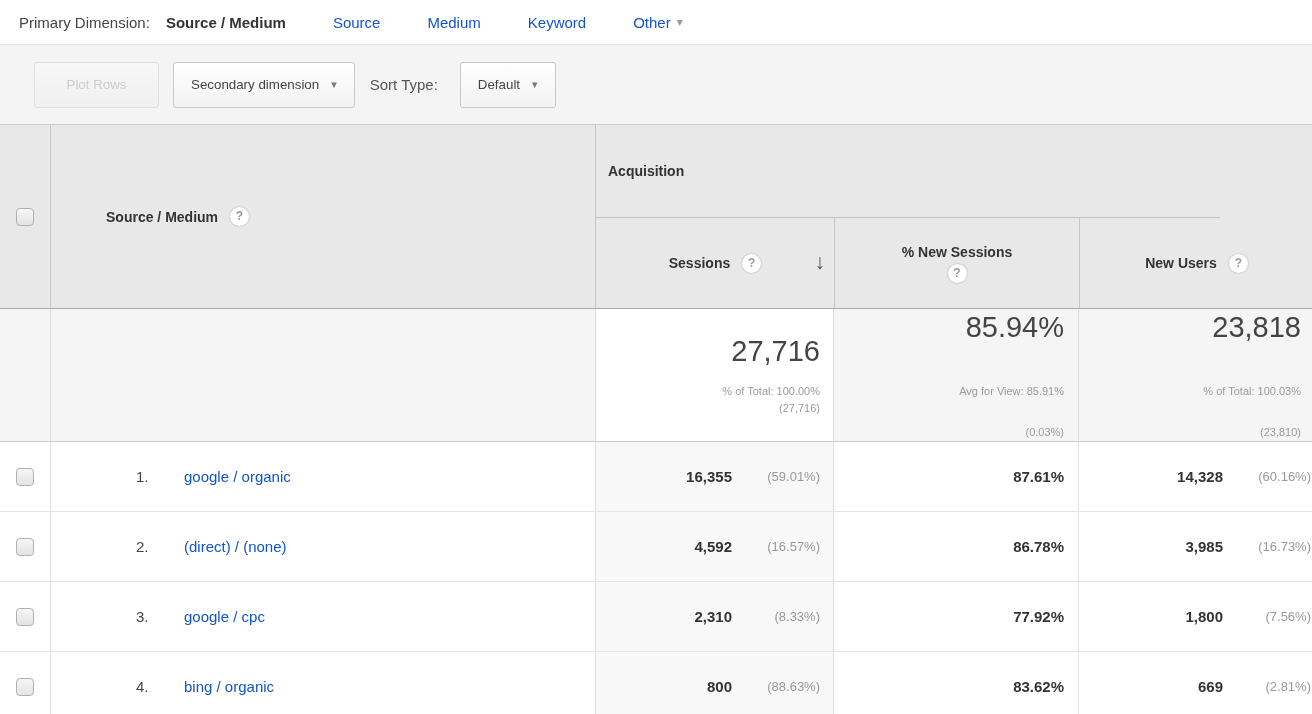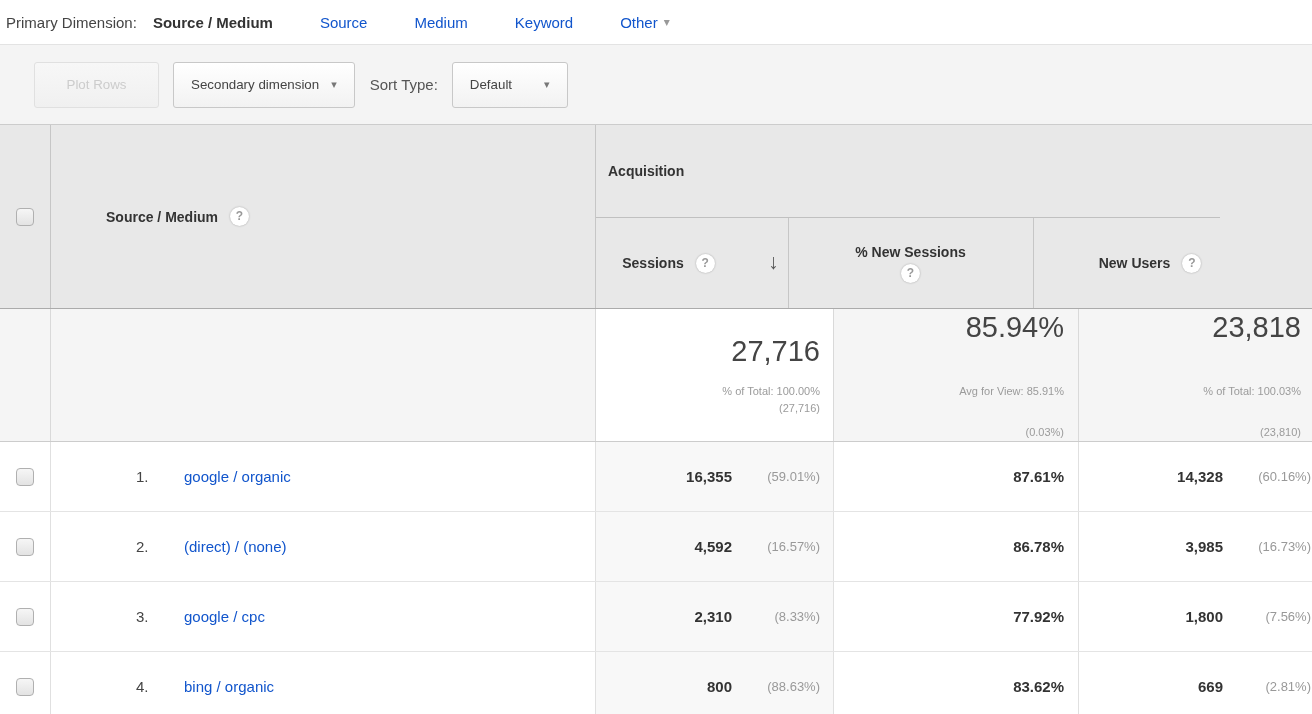--- a/index.html
+++ b/index.html
@@ -1,62 +1,62 @@
 <!DOCTYPE html>
 <html><head>
 <meta charset="utf-8">
 <style>
   * { margin:0; padding:0; box-sizing:border-box; }
   html,body { width:1312px; height:714px; overflow:hidden; background:#fff;
               font-family:"Liberation Sans", sans-serif; color:#333; }
 
   
   .primary-bar { height:45px; background:#fff; border-bottom:1px solid #e3e3e3;
-                 display:flex; align-items:center; padding-left:6px; font-size:15px; }
+                 display:flex; align-items:center; padding-left:19px; font-size:15px; }
   .pd-label { color:#444; }
   .pd-selected { font-weight:bold; color:#333; margin-left:16px; }
   .pd-link { color:#15c; text-decoration:none; margin-left:47px; cursor:pointer; }
   .pd-other { margin-left:47px; display:flex; align-items:center; cursor:pointer; }
   .pd-other .lbl { color:#15c; }
   .caret { color:#999; font-size:12px; margin-left:6px; }
 
   
   .toolbar { height:80px; background:#f4f4f4; border-bottom:1px solid #ccc;
              display:flex; align-items:center; padding-left:34px; font-size:15px; }
   .btn { height:46px; border-radius:3px; display:inline-flex; align-items:center;
          justify-content:center; padding:0 17px; cursor:pointer;
          background:linear-gradient(to bottom,#ffffff,#f2f2f2);
          border:1px solid #c8c8c8; color:#444; }
   .btn .caret { color:#777; margin-left:12px; font-size:11px; }
   .btn-disabled { background:linear-gradient(to bottom,#f7f7f7,#f0f0f0);
                   border:1px solid #e0e0e0; color:#ccc; cursor:default; width:125px; }
   .btn-secondary { margin-left:14px; }
   .sort-label { margin-left:15px; color:#555; }
-  .btn-sort { margin-left:14px;gap:20px; }
+  .btn-sort { margin-left:22px; }
 
   
   .trow { display:flex; width:1312px; }
   .c-check { width:50px; flex:none; display:flex; align-items:center; justify-content:center; }
   .c-dim   { width:545px; flex:none; }
   .c-sess  { width:238px; flex:none; }
   .c-pnew  { width:245px; flex:none; }
   .c-nuser { width:234px; flex:none; }
 
   
   .thead { height:184px; background:#e8e8e8; border-bottom:1px solid #ababab; }
   .thead .c-dim { border-left:1px solid #c6c6c6; display:flex; align-items:center; padding-left:55px; }
   .h-dim-label { font-weight:bold; font-size:14px; color:#333; }
   .helpicon { width:19px; height:19px; border-radius:50%; background:#fff; color:#999;
               font-size:12px; font-weight:bold; line-height:19px; text-align:center;
               display:inline-block; box-shadow:0 0 2px rgba(0,0,0,.3); margin-left:12px;
               cursor:pointer; flex:none; }
   .h-metrics { width:625px; flex:none; border-left:1px solid #c6c6c6; display:flex; flex-direction:column; }
   .h-acq { height:93px; border-bottom:1px solid #c0c0c0; display:flex; align-items:center;
            padding-left:12px; font-weight:bold; font-size:14px; color:#333; }
-  .h-cols { height:90px; display:flex;justify-content:center; }
+  .h-cols { height:90px; display:flex; }
   .h-col { display:flex; align-items:center; justify-content:center; font-weight:bold;
            font-size:14px; color:#333; position:relative; cursor:pointer; }
   .h-col.c-pnew, .h-col.c-nuser { border-left:1px solid #c6c6c6; }
   .sort-arrow { position:absolute; right:9px; top:50%; transform:translateY(-54%);
                 color:#555; font-size:21px; font-weight:bold; cursor:pointer; }
   .h-stack { display:flex; flex-direction:column; align-items:center; }
   .h-stack .helpicon { margin-left:0; margin-top:4px; }
   .h-checkbox-wrap { padding-top:0; }
 
   .checkbox { width:18px; height:18px; border:1px solid #b0b0b0; border-radius:4px;

